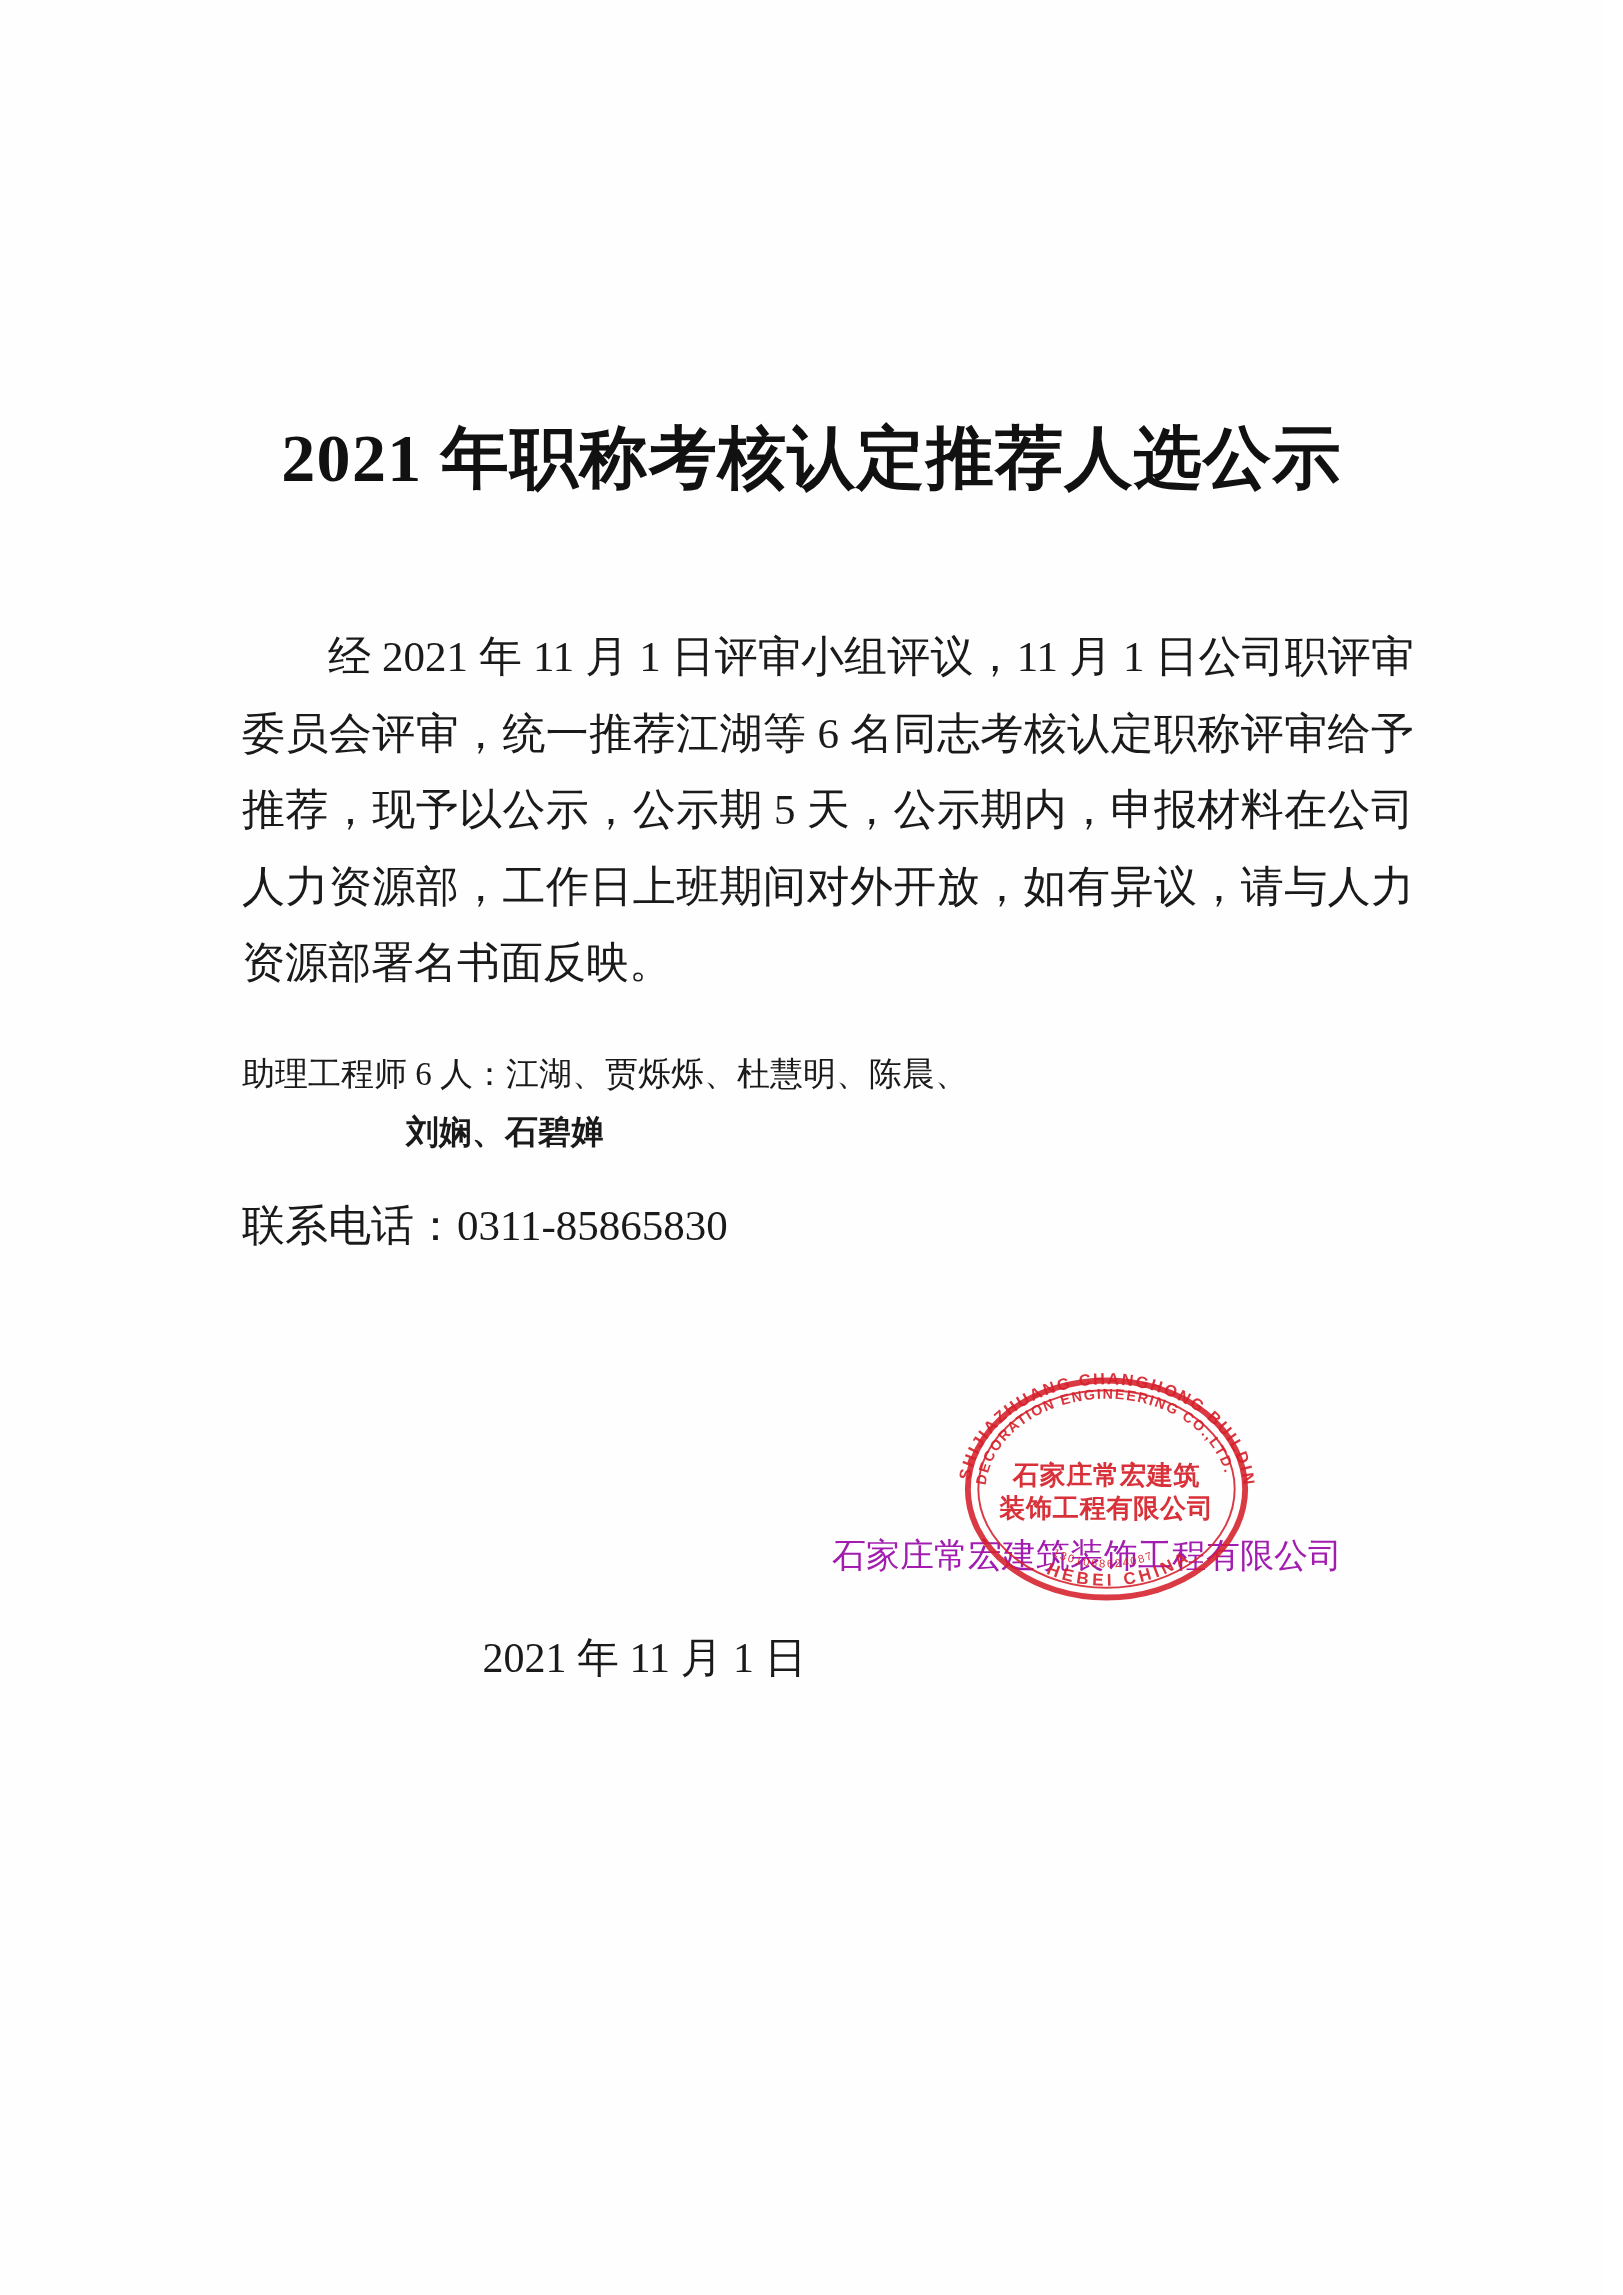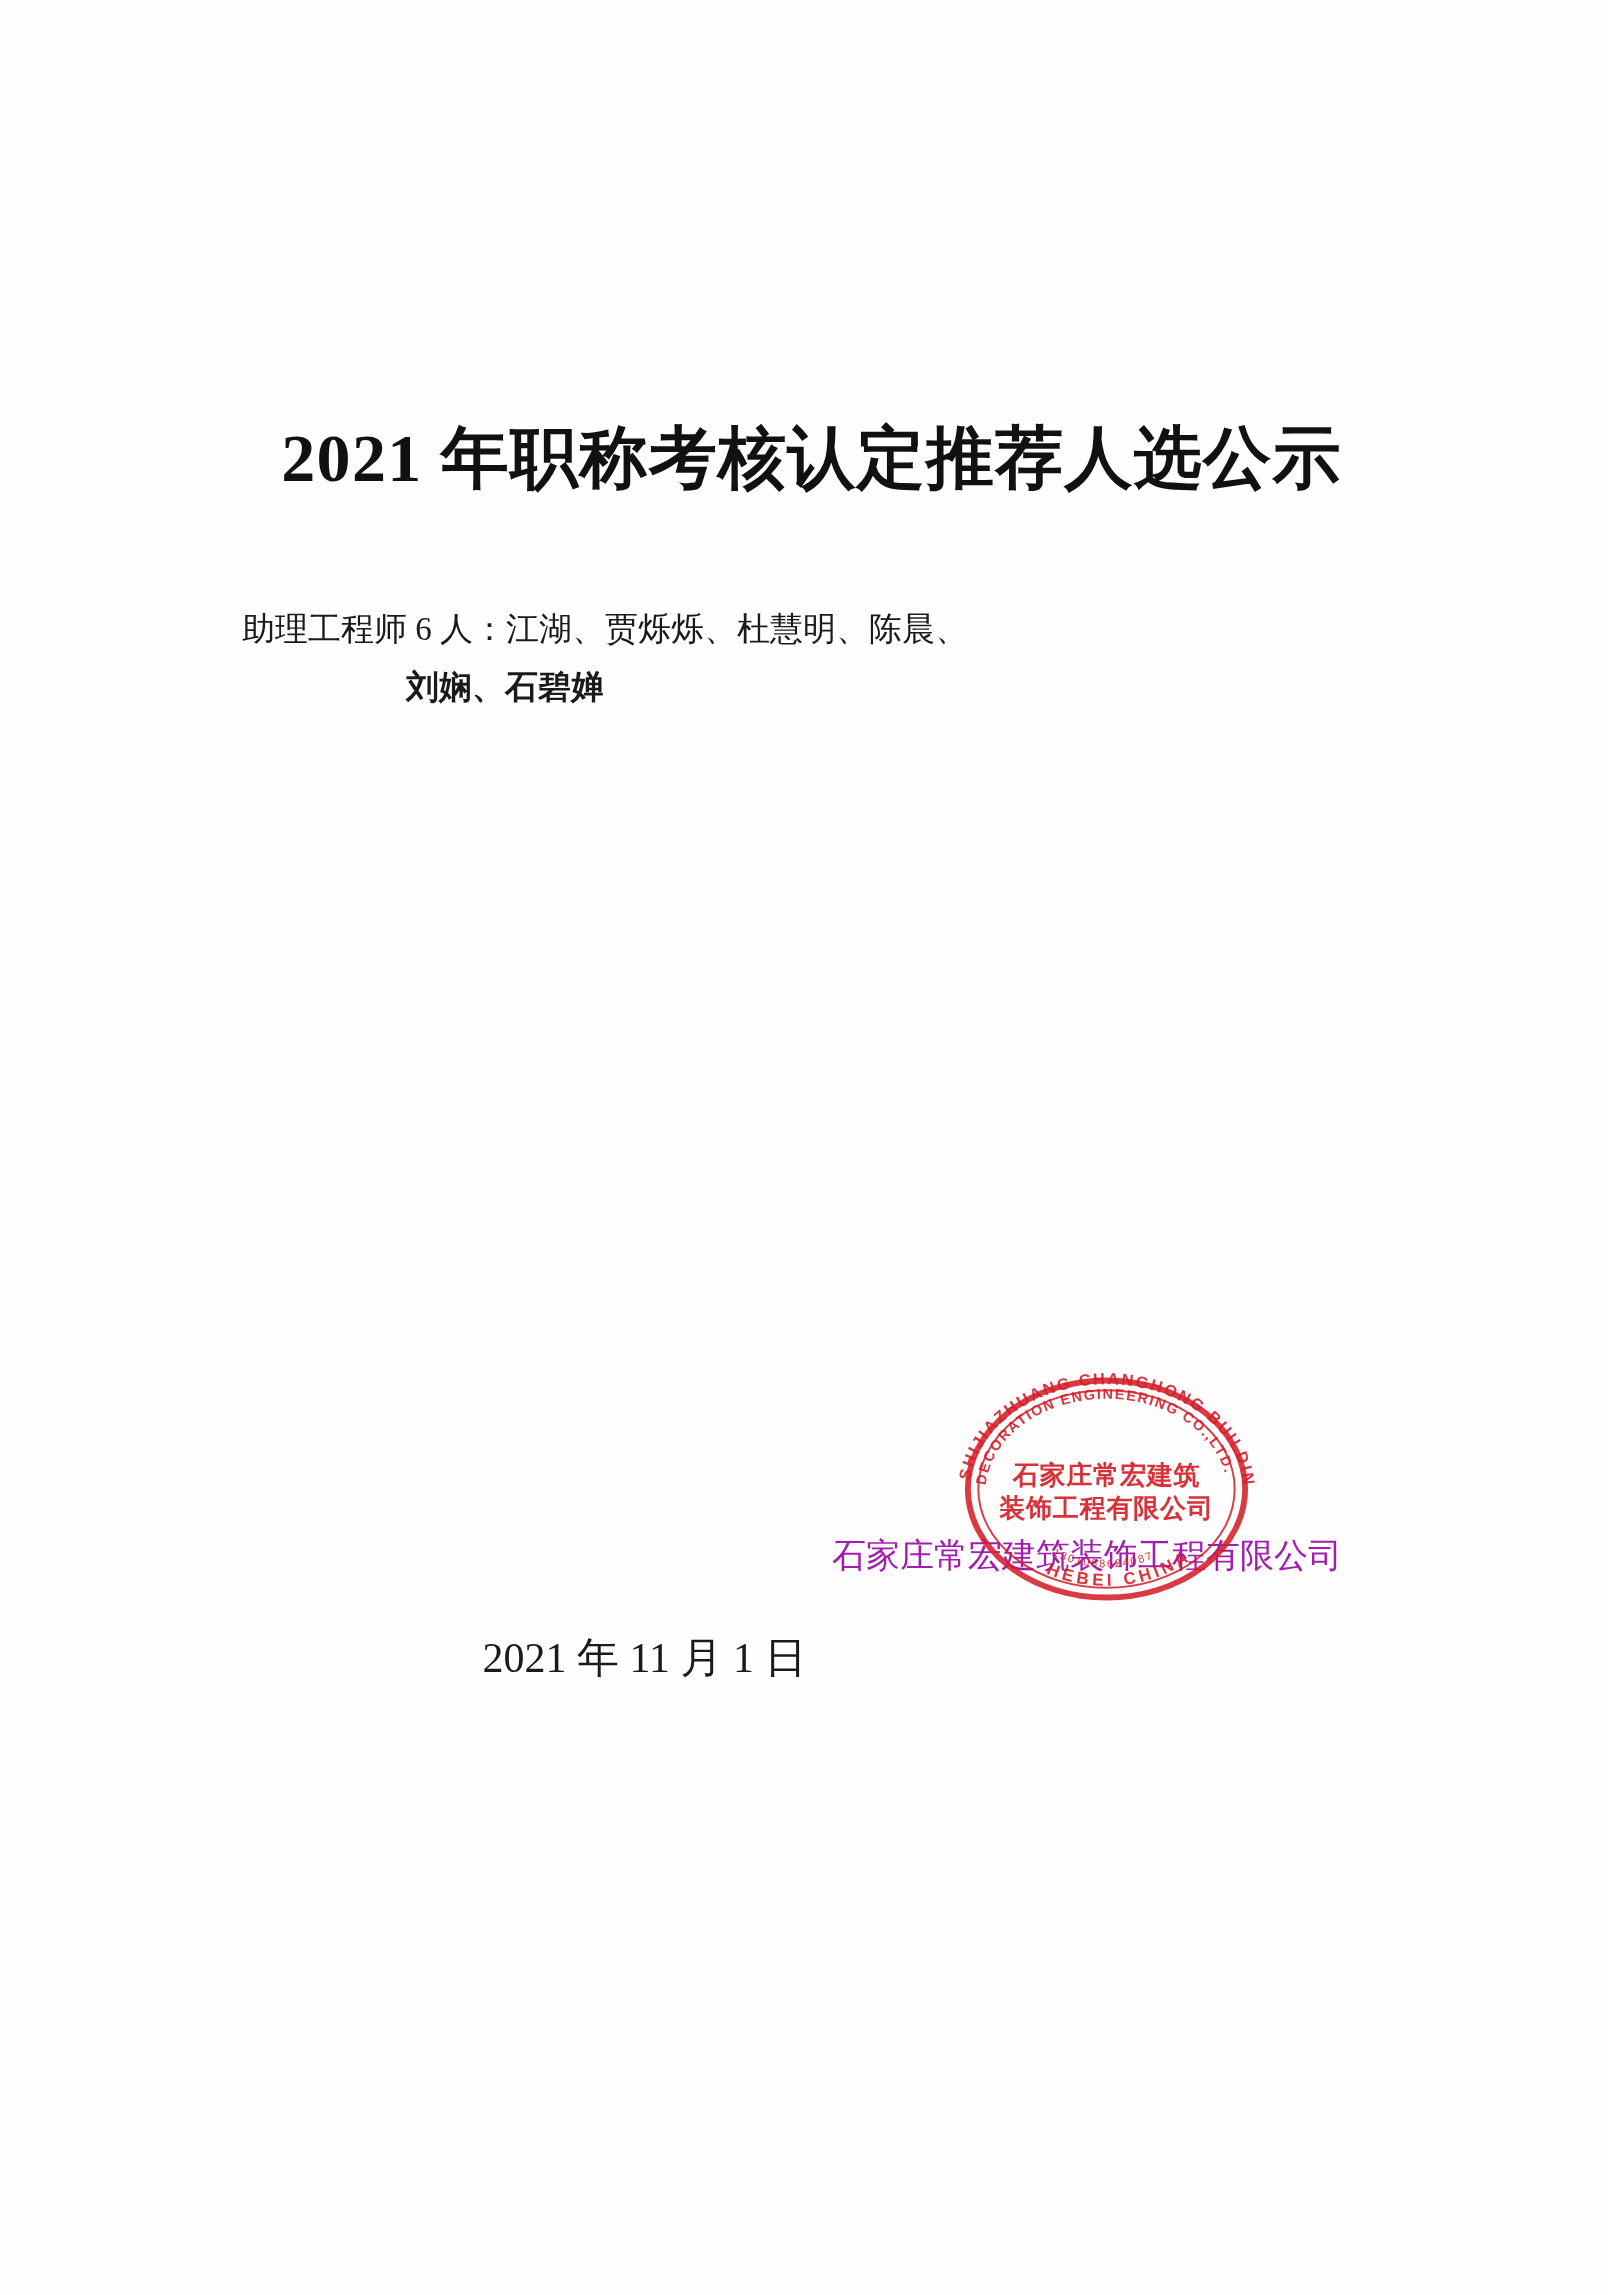--- a/index.html
+++ b/index.html
@@ -97,26 +97,28 @@
   }
 </style>
 </head>
 <body>
 
 <div class="page">
 
   <h1 class="doc-title">2021 年职称考核认定推荐人选公示</h1>
 
   <div class="body-block">
+    <p class="para">经 2021 年 11 月 1 日评审小组评议，11 月 1 日公司职评审委员会评审，统一推荐江湖等 6 名同志考核认定职称评审给予推荐，现予以公示，公示期 5 天，公示期内，申报材料在公司人力资源部，工作日上班期间对外开放，如有异议，请与人力资源部署名书面反映。</p>
 
     <div class="line-list">
       <div>助理工程师 6 人：江湖、贾烁烁、杜慧明、陈晨、</div>
       <div class="indented">刘娴、石碧婵</div>
     </div>
 
+    <div class="contact">联系电话：0311-85865830</div>
   </div>
 
   <div class="signature">石家庄常宏建筑装饰工程有限公司</div>
 
   <div class="sig-date">2021 年 11 月 1 日</div>
 
   <div class="seal">
     <svg width="327" height="262" viewBox="0 0 500 400" xmlns="http://www.w3.org/2000/svg">
       <defs>
         <path id="arcTop" d="M 40,205 A 210,165 0 0 1 460,205" fill="none"></path>

